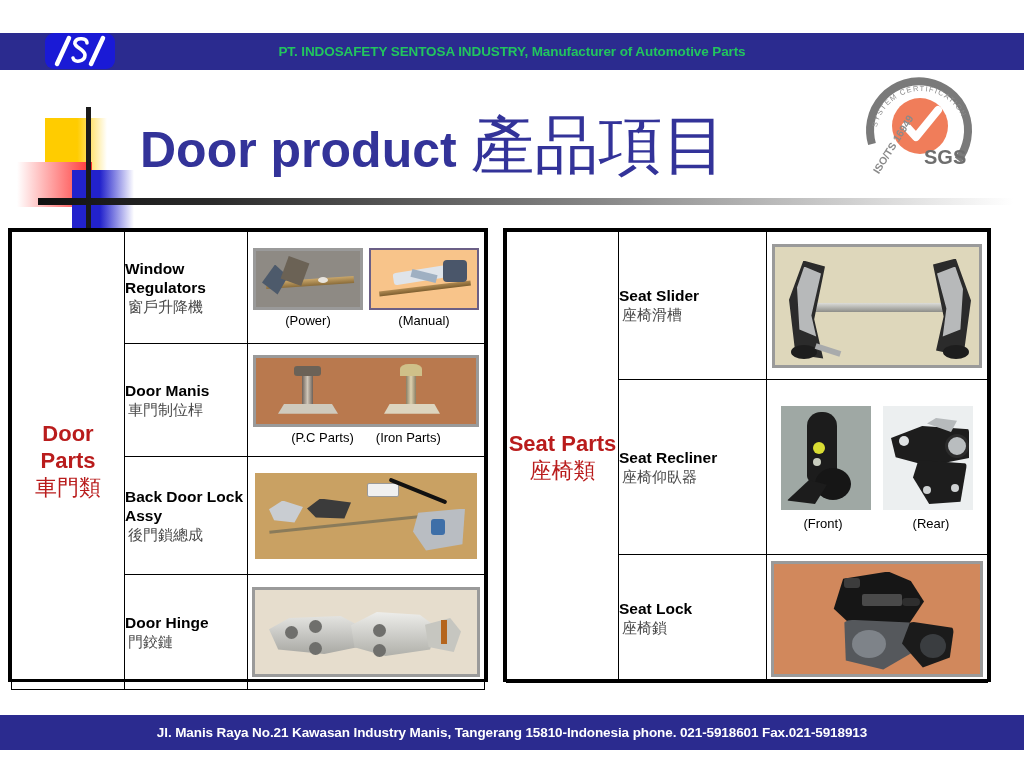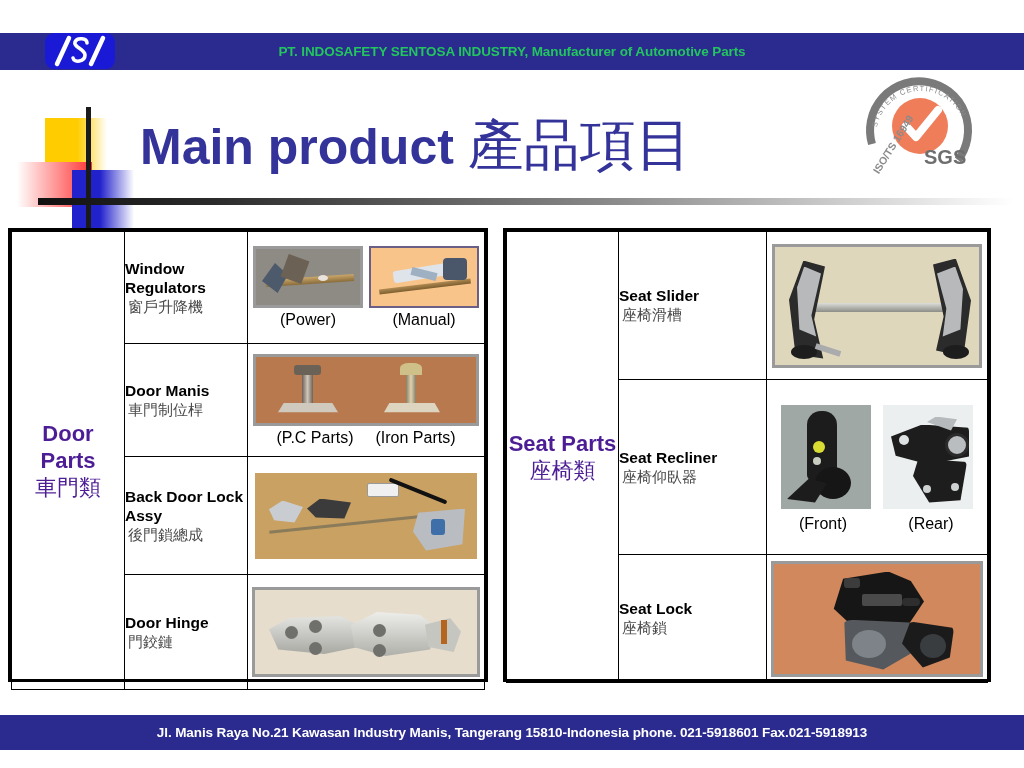--- a/index.html
+++ b/index.html
@@ -47,50 +47,50 @@
     position:absolute;left:38px;top:198px;width:975px;height:7px;
     background:linear-gradient(to right,#111111 0%,#2b2b2b 18%,#888888 58%,#dddddd 88%,#ffffff 100%);
   }
 
   
   .page-title{
     position:absolute;left:140px;top:118px;
     color:#333399;font-weight:bold;
     font-size:50px;line-height:54px;white-space:nowrap;
   }
-  .page-title .cjk{font-family:"DejaVu Sans",sans-serif;font-weight:normal;font-size:56px;}
+  .page-title .cjk{font-family:"DejaVu Sans",sans-serif;font-weight:normal;font-size:64px;}
 
   
   .sgs{position:absolute;left:858px;top:74px;width:126px;height:108px;}
 
   
   .tbl{position:absolute;border:3px solid #000;background:#fff;box-sizing:border-box;}
   .tbl-left{left:8px;top:228px;width:480px;height:454px;}
   .tbl-right{left:503px;top:228px;width:488px;height:454px;}
 
   .tbl table{border-collapse:collapse;width:100%;height:100%;table-layout:fixed;}
   .tbl td{border:1px solid #000;vertical-align:middle;padding:0;}
 
   .cat-cell{
-    text-align:center;font-weight:bold;color:#4c1d95;
+    text-align:center;font-weight:bold;color:#b91c1c;
     font-size:22px;line-height:27px;margin-left:8px;
   }
   .cat-cell .cjk{font-family:"DejaVu Sans",sans-serif;font-weight:normal;font-size:22px;}
 
   .name-cell{padding:6px 4px 6px 8px;}
   .name-en{font-weight:bold;font-size:15.5px;line-height:19px;color:#000;}
   .name-cn{font-family:"DejaVu Sans",sans-serif;font-size:15px;line-height:20px;color:#4a4a4a;
            padding-left:3px;}
 
   .img-cell{padding:4px 3px;text-align:center;}
   .photo-row{display:flex;justify-content:center;align-items:flex-end;gap:6px;}
   .photo{border:3px solid #9a9a9a;box-sizing:border-box;position:relative;overflow:hidden;}
   .photo.thin{border-width:2px;}
   .cap-row{display:flex;justify-content:center;gap:6px;margin-top:3px;}
-  .cap{font-size:16px;color:#000;text-align:center;}
+  .cap{font-size:13px;color:#000;text-align:center;}
 
   
   .part{position:absolute;}
 
   
   .footer-bar{
     position:absolute;left:0;top:715px;width:1024px;height:35px;background:#2b2b8f;
   }
   .footer-text{
     position:absolute;left:0;top:0;width:1024px;height:35px;line-height:35px;
@@ -114,21 +114,21 @@
 
 <div class="deco">
   <div class="sq-yellow"></div>
   <div class="sq-red"></div>
   <div class="sq-blue"></div>
   <div class="v-line"></div>
 </div>
 <div class="hline"></div>
 
 <div class="page-title">
-  <span>Main product</span><span>&nbsp;</span><span class="cjk">產品項目</span>
+  <span>Door product</span><span>&nbsp;</span><span class="cjk">產品項目</span>
 </div>
 
 <div class="sgs">
   <svg width="126" height="108" viewBox="0 0 126 108">
     <defs>
       <path id="arcTop" d="M 18 62 A 45 45 0 0 1 108 62" fill="none"></path>
       <path id="arcBot" d="M 20 66 A 43 43 0 0 1 52 24" fill="none"></path>
     </defs>
 
     <path d="M 14 70 A 49 49 0 1 1 100 86" fill="none" stroke="#7a7a7a" stroke-width="8"></path>

